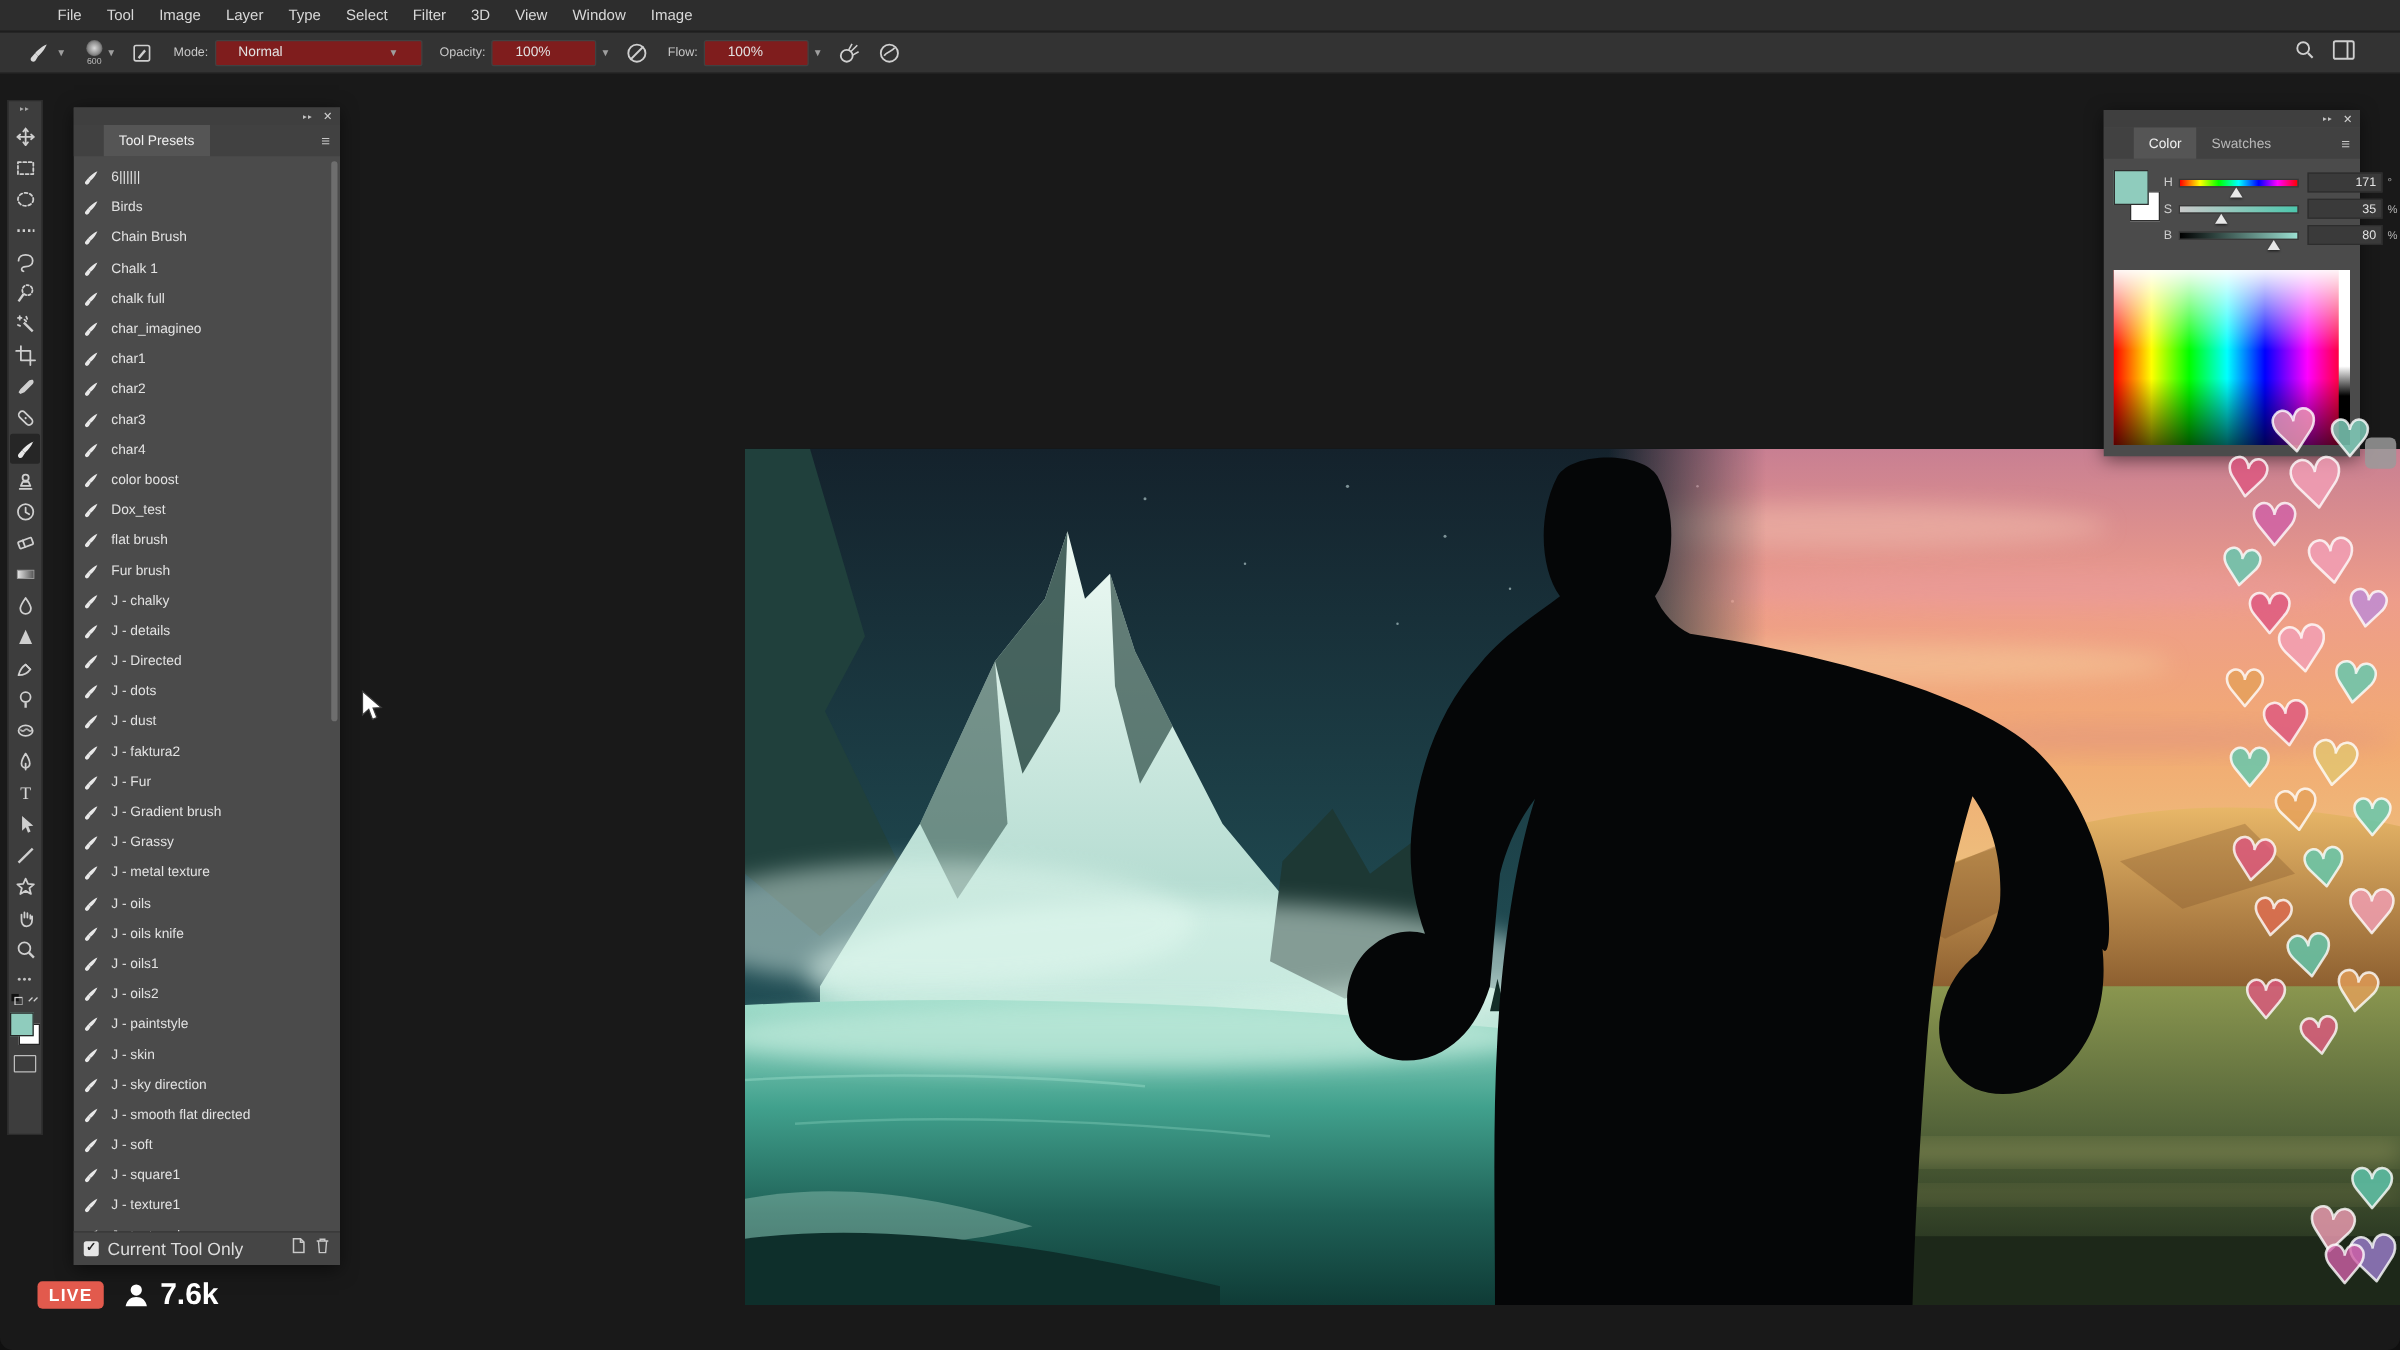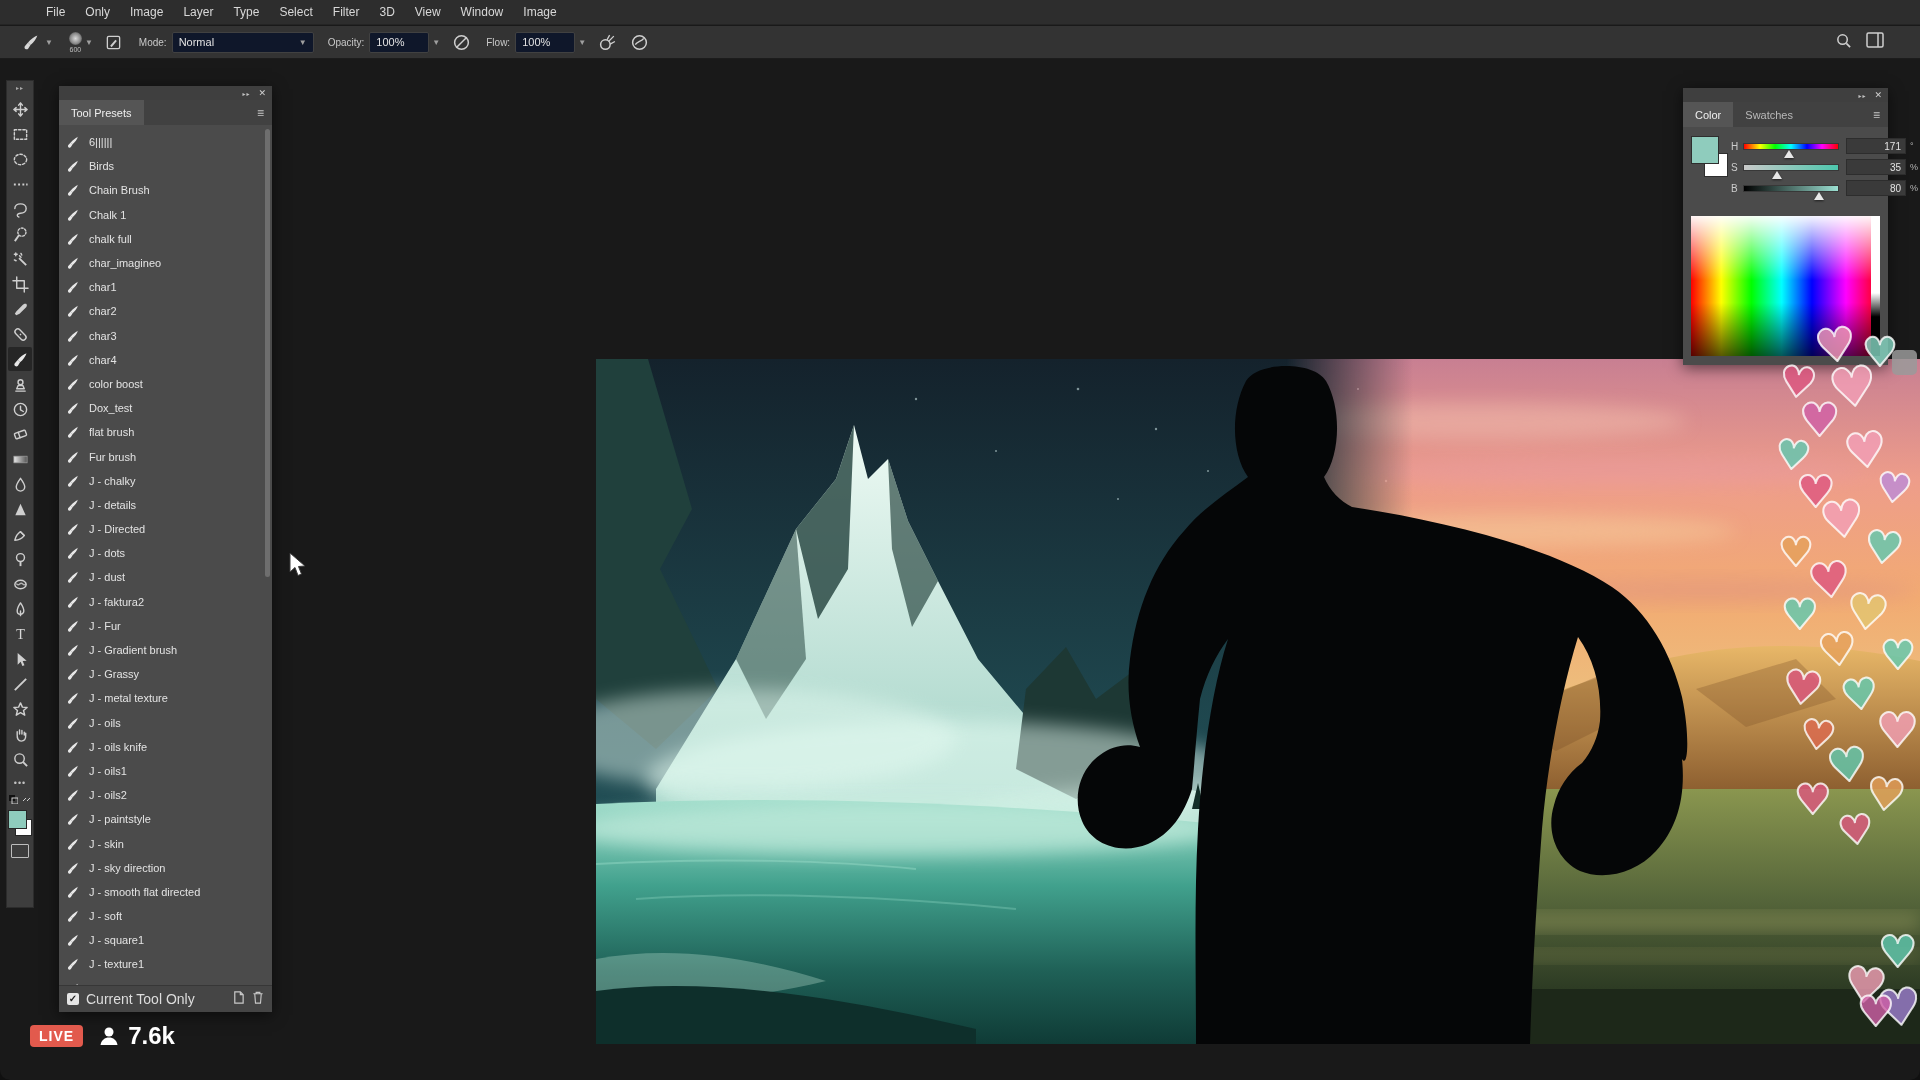--- a/index.html
+++ b/index.html
@@ -10,22 +10,22 @@
   
   #menu-bar{position:absolute;left:0;top:0;width:1920px;height:25px;background:#2d2d2d;
     border-bottom:1px solid #242424;display:flex;align-items:center;padding-left:36px;box-sizing:border-box;}
   .menu-item{color:#d8d8d8;font-size:12px;padding:0 10px;line-height:25px;cursor:default;}
 
   
   #options-bar{position:absolute;left:0;top:26px;width:1920px;height:33px;background:#333333;
     border-bottom:1px solid #1c1c1c;display:flex;align-items:center;box-sizing:border-box;padding:0 10px;}
   .ob-group{display:flex;align-items:center;}
   .ob-label{color:#c9c9c9;font-size:10px;margin:0 5px 0 14px;}
-  .ob-select{background:#0f172a;border:1px solid #414141;border-radius:2px;height:19px;display:flex;
-    align-items:center;color:#e2e2e2;font-size:11px;padding:0 6px;justify-content:space-between;}
+  .ob-select{background:#7f1d1d;border:1px solid #414141;border-radius:2px;height:19px;display:flex;
+    align-items:center;color:#e2e2e2;font-size:11px;padding:0 18px;justify-content:space-between;}
   .caret{color:#9f9f9f;font-size:8px;margin-left:6px;}
   .caret-sep{color:#9f9f9f;font-size:8px;margin-left:3px;}
   .ob-icon{width:22px;height:22px;display:flex;align-items:center;justify-content:center;margin-left:10px;}
   .ob-icon svg{display:block}
   #brush-preview{display:flex;flex-direction:column;align-items:center;margin-left:16px;}
   #brush-preview .dot{width:13px;height:13px;border-radius:50%;
      background:radial-gradient(circle,#d9d9d9 0%,#8a8a8a 55%,rgba(120,120,120,0) 90%);}
   #brush-preview .sz{color:#bdbdbd;font-size:7px;margin-top:1px;}
   #ob-right{margin-left:auto;display:flex;align-items:center;gap:14px;padding-right:26px;}
 
@@ -43,21 +43,21 @@
   #bg-swatch{position:absolute;right:0;bottom:0;width:15px;height:15px;background:#ffffff;border:1px solid #262626;}
   #fg-swatch{position:absolute;left:0;top:0;width:17px;height:17px;border:1px solid #262626;}
   #screen-mode{width:16px;height:12px;border:1.5px solid #bdbdbd;border-radius:1px;margin-bottom:6px;}
 
   
   .panel{position:absolute;background:#4b4b4b;box-shadow:0 3px 14px rgba(0,0,0,.55);}
   .panel-minibar{height:14px;background:#3f3f3f;display:flex;justify-content:flex-end;align-items:center;
      gap:8px;padding:0 6px;}
   .mini-grip{color:#c3c3c3;font-size:6px;letter-spacing:1px;}
   .mini-close{color:#cfcfcf;font-size:9px;line-height:9px;}
-  .panel-tabs{height:25px;background:#414141;display:flex;align-items:stretch;}
+  .panel-tabs{height:25px;background:#414141;display:flex;align-items:stretch;padding-left:24px;}
   .panel-tab{display:flex;align-items:center;padding:0 12px;font-size:11px;color:#b9b9b9;}
   .panel-tab.active{background:#555555;color:#efefef;}
   .panel-menu{margin-left:auto;color:#c7c7c7;font-size:12px;display:flex;align-items:center;padding:0 8px;}
 
   
   #presets-panel{left:59px;top:86px;width:213px;height:926px;display:flex;flex-direction:column;}
   #preset-list{position:relative;flex:1;overflow:hidden;padding:5px 0 0 7px;}
   .preset-row{display:flex;align-items:center;height:24.2px;}
   .preset-row svg{flex:0 0 auto;margin-right:9px;}
   .preset-label{color:#e3e3e3;font-size:11px;white-space:nowrap;}
@@ -113,21 +113,21 @@
   #viewer-count{color:#ffffff;font-size:24px;font-weight:bold;display:flex;align-items:center;gap:8px;}
   #cursor{position:absolute;left:289px;top:552px;pointer-events:none;}
 </style>
 </head>
 <body>
 
 <div id="app">
 
   <div id="menu-bar">
       <span class="menu-item">File</span>
-      <span class="menu-item">Only</span>
+      <span class="menu-item">Tool</span>
       <span class="menu-item">Image</span>
       <span class="menu-item">Layer</span>
       <span class="menu-item">Type</span>
       <span class="menu-item">Select</span>
       <span class="menu-item">Filter</span>
       <span class="menu-item">3D</span>
       <span class="menu-item">View</span>
       <span class="menu-item">Window</span>
       <span class="menu-item">Image</span>
     </div>

